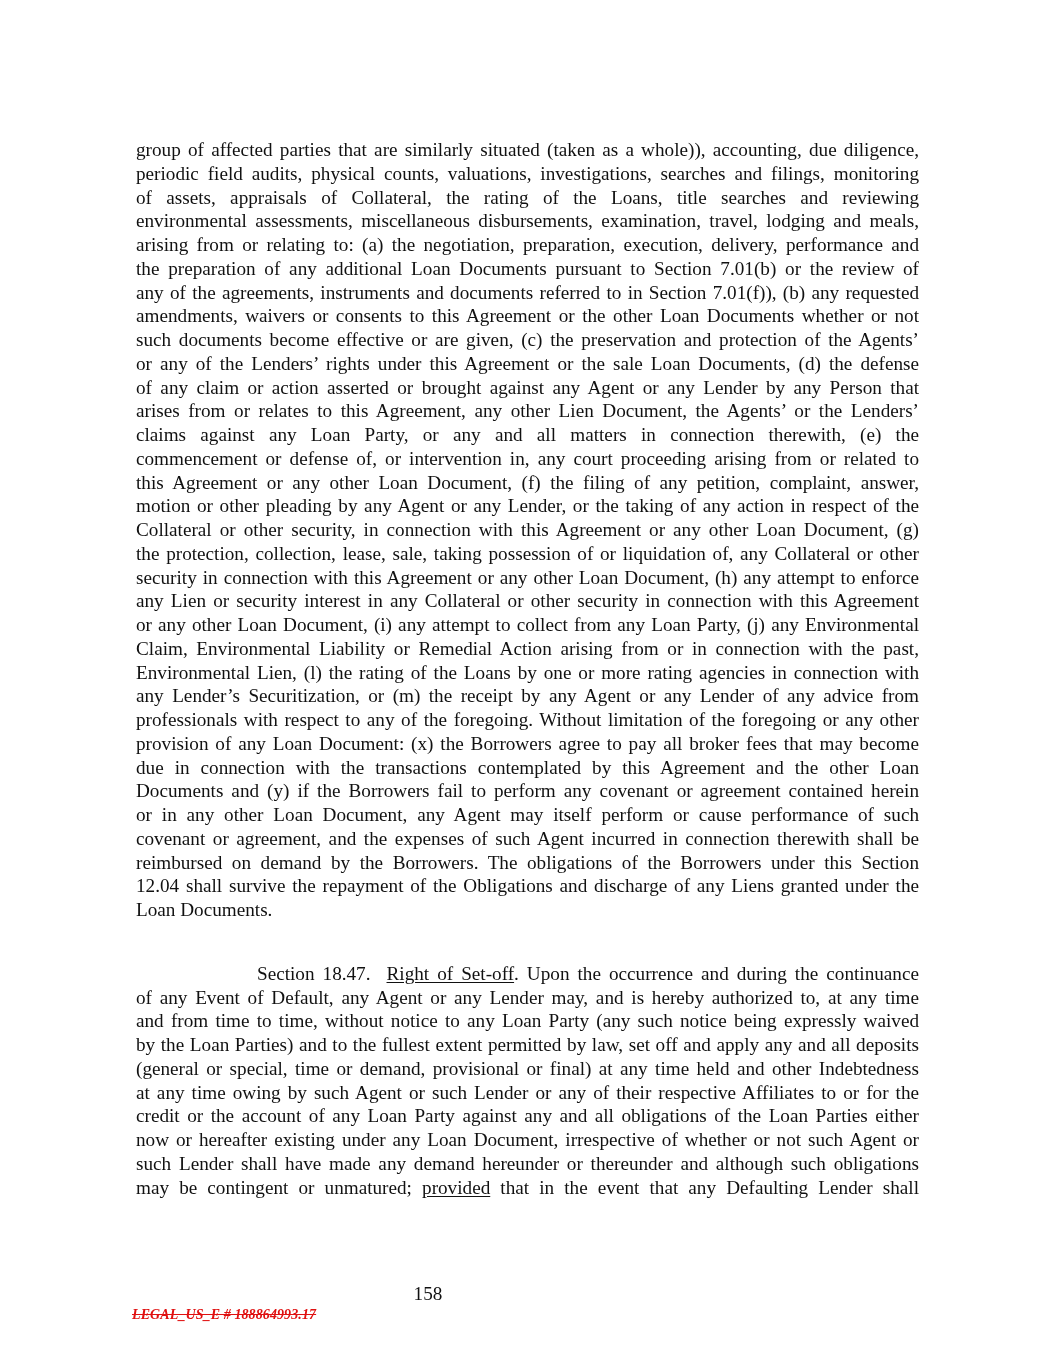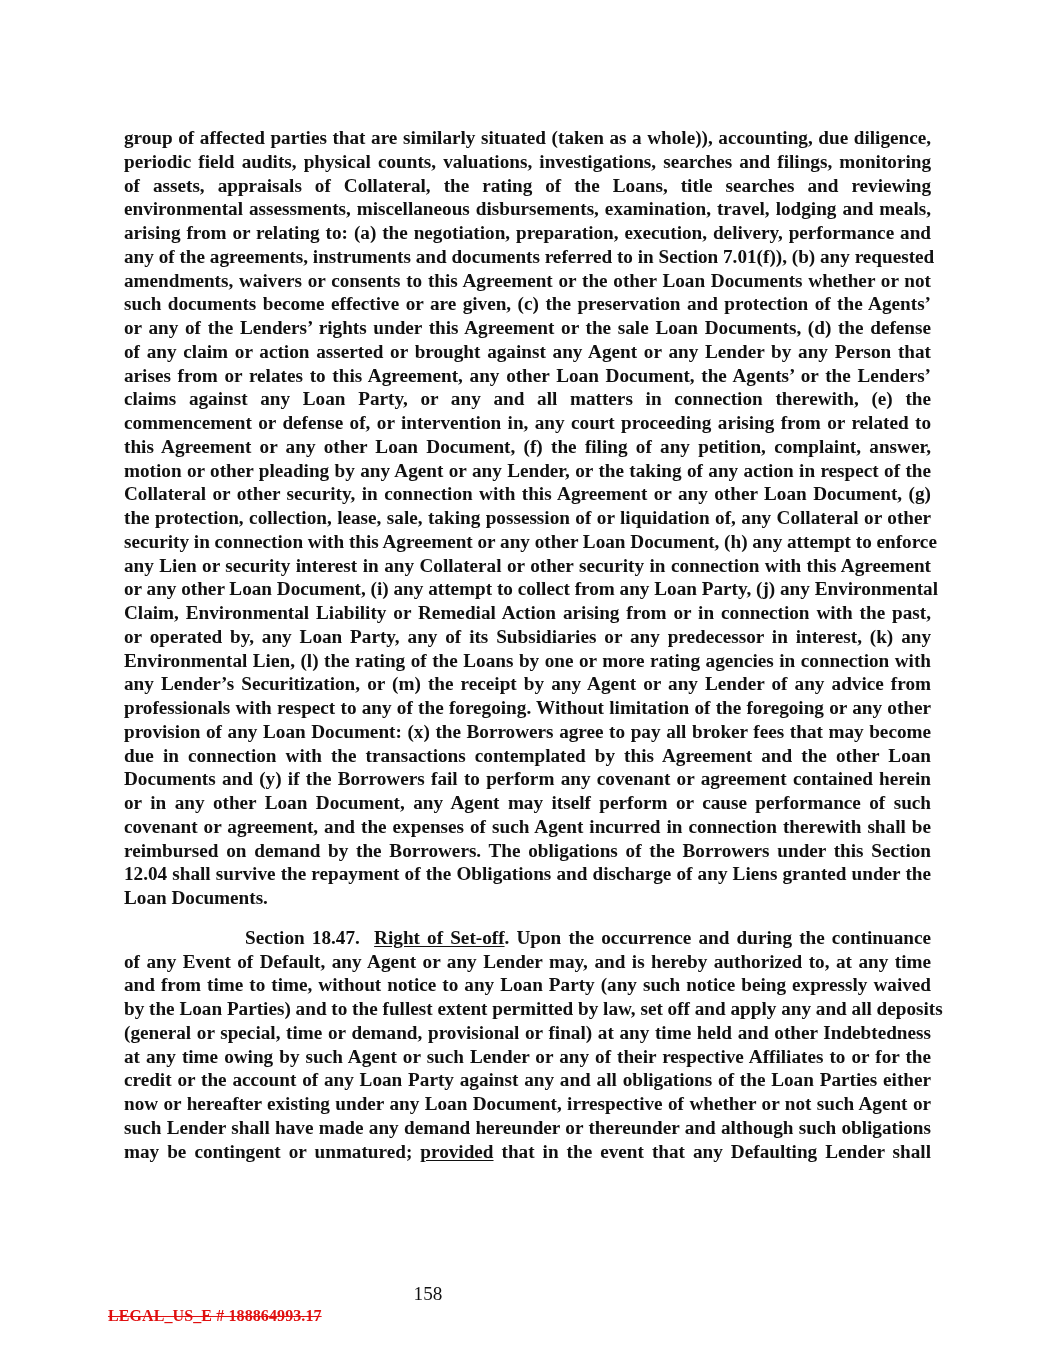--- a/index.html
+++ b/index.html
@@ -15,22 +15,21 @@
       font-family: "Liberation Serif", "DejaVu Serif", serif;
       color: #111111;
     }
     .page {
       position: absolute;
       left: 124px;
       top: 126px;
       width: 807px;
     }
     .para {
-      margin: 0;
-      font-weight: bold;
+      margin: 12px;
     }
     .line {
       display: block;
       font-size: 19.2px;
       line-height: 23.75px;
       height: 23.75px;
       text-align: justify;
       text-align-last: justify;
       white-space: nowrap;
       overflow: visible;
@@ -53,56 +52,57 @@
       top: 1282px;
       left: 0;
       width: 856px;
       text-align: center;
       font-size: 19.2px;
       line-height: 24px;
       color: #111111;
     }
     .footer-id {
       position: absolute;
-      left: 108px;
+      left: 132px;
       top: 1307px;
-      font-size: 16px;
+      font-size: 14px;
       font-weight: bold;
       color: #e01010;
       text-decoration: line-through;
       letter-spacing: 0.1px;
+      font-style: italic;
     }
   </style>
 </head>
 <body>
 
 <div class="page">
   <div class="para" id="para1">
       <span class="line">group of affected parties that are similarly situated (taken as a whole)), accounting, due diligence,</span>
       <span class="line">periodic field audits, physical counts, valuations, investigations, searches and filings, monitoring</span>
       <span class="line">of assets, appraisals of Collateral, the rating of the Loans, title searches and reviewing</span>
       <span class="line">environmental assessments, miscellaneous disbursements, examination, travel, lodging and meals,</span>
       <span class="line">arising from or relating to:  (a) the negotiation, preparation, execution, delivery, performance and</span>
+      <span class="line">the preparation of any additional Loan Documents pursuant to Section 7.01(b) or the review of</span>
       <span class="line">any of the agreements, instruments and documents referred to in Section 7.01(f)), (b) any requested</span>
       <span class="line">amendments, waivers or consents to this Agreement or the other Loan Documents whether or not</span>
       <span class="line">such documents become effective or are given, (c) the preservation and protection of the Agents’</span>
       <span class="line">or any of the Lenders’ rights under this Agreement or the sale Loan Documents, (d) the defense</span>
       <span class="line">of any claim or action asserted or brought against any Agent or any Lender by any Person that</span>
-      <span class="line">arises from or relates to this Agreement, any other Loan Document, the Agents’ or the Lenders’</span>
+      <span class="line">arises from or relates to this Agreement, any other Lien Document, the Agents’ or the Lenders’</span>
       <span class="line">claims against any Loan Party, or any and all matters in connection therewith, (e) the</span>
       <span class="line">commencement or defense of, or intervention in, any court proceeding arising from or related to</span>
       <span class="line">this Agreement or any other Loan Document, (f) the filing of any petition, complaint, answer,</span>
       <span class="line">motion or other pleading by any Agent or any Lender, or the taking of any action in respect of the</span>
       <span class="line">Collateral or other security, in connection with this Agreement or any other Loan Document, (g)</span>
       <span class="line">the protection, collection, lease, sale, taking possession of or liquidation of, any Collateral or other</span>
       <span class="line">security in connection with this Agreement or any other Loan Document, (h) any attempt to enforce</span>
       <span class="line">any Lien or security interest in any Collateral or other security in connection with this Agreement</span>
       <span class="line">or any other Loan Document, (i) any attempt to collect from any Loan Party, (j) any Environmental</span>
       <span class="line">Claim, Environmental Liability or Remedial Action arising from or in connection with the past,</span>
-      <span class="line">or operated by, any Loan Party, any of its Subsidiaries or any predecessor in interest, (k) any</span>
       <span class="line">Environmental Lien, (l) the rating of the Loans by one or more rating agencies in connection with</span>
       <span class="line">any Lender’s Securitization, or (m) the receipt by any Agent or any Lender of any advice from</span>
       <span class="line">professionals with respect to any of the foregoing.  Without limitation of the foregoing or any other</span>
       <span class="line">provision of any Loan Document:  (x) the Borrowers agree to pay all broker fees that may become</span>
       <span class="line">due in connection with the transactions contemplated by this Agreement and the other Loan</span>
       <span class="line">Documents and (y) if the Borrowers fail to perform any covenant or agreement contained herein</span>
       <span class="line">or in any other Loan Document, any Agent may itself perform or cause performance of such</span>
       <span class="line">covenant or agreement, and the expenses of such Agent incurred in connection therewith shall be</span>
       <span class="line">reimbursed on demand by the Borrowers.  The obligations of the Borrowers under this Section</span>
       <span class="line">12.04 shall survive the repayment of the Obligations and discharge of any Liens granted under the</span>

